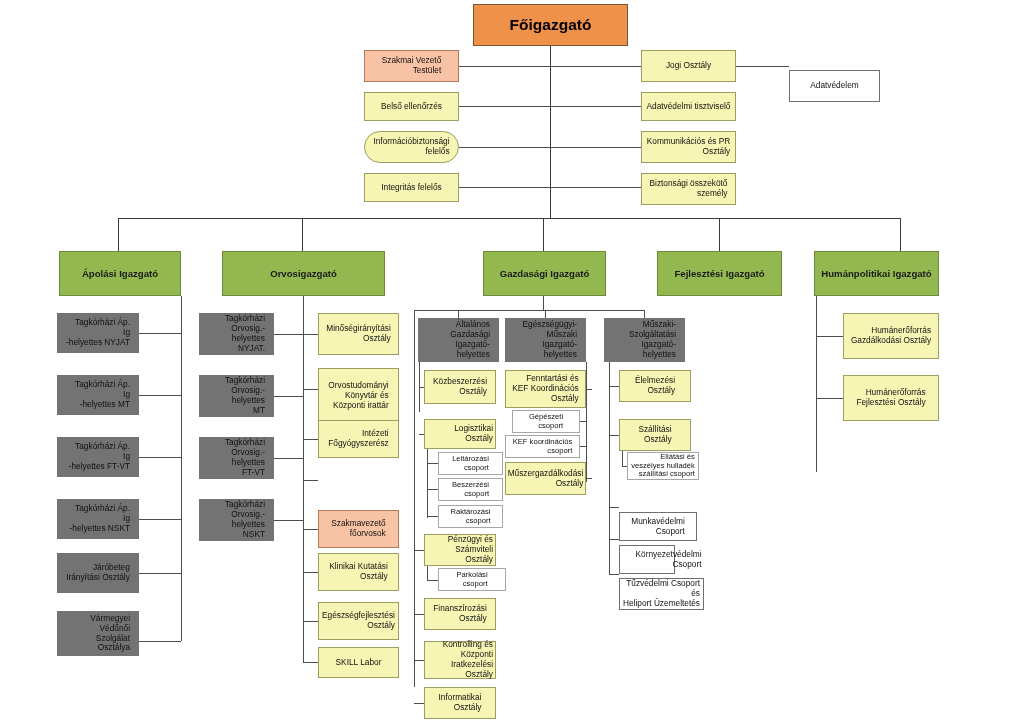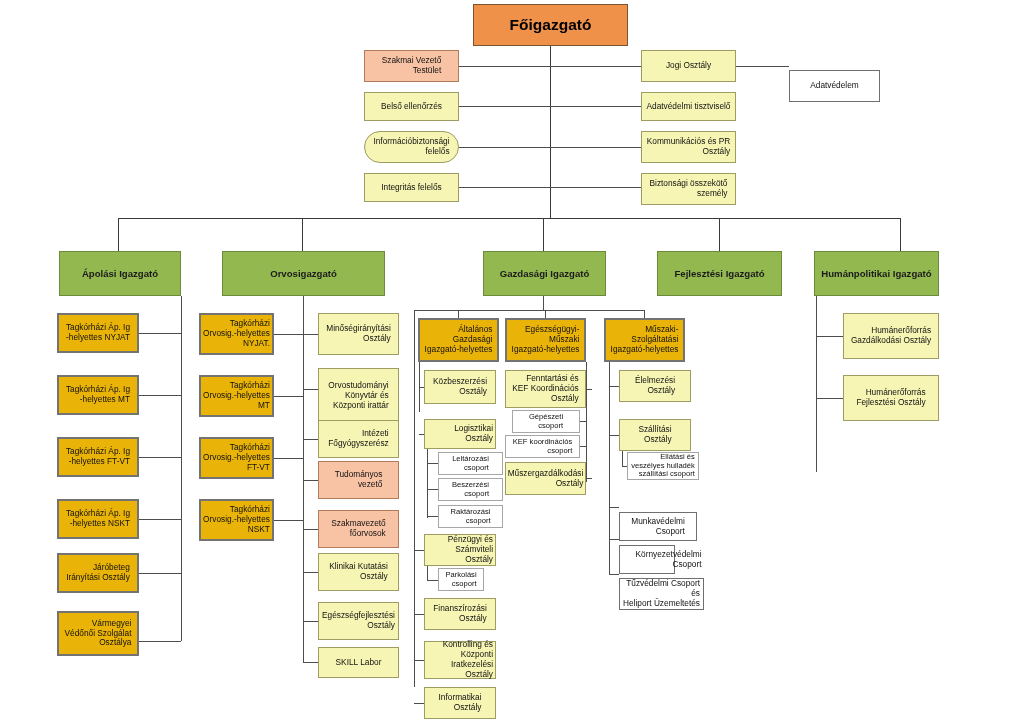--- a/index.html
+++ b/index.html
@@ -37,22 +37,22 @@
     color:#000;
   }
   .n-green{
     background:#93b84f;
     border:1px solid #6d8a3b;
     font-weight:bold;
     font-size:9.6px;
     color:#1b1b1b;
   }
   .n-lgreen{
-    background:#eab308;
-    border:2px solid #737373;
+    background:#737373;
+    border:7px solid #737373;
     font-size:8.3px;
   }
   .n-yellow{
     background:#f6f5b4;
     border:1px solid #9c9c63;
   }
   .n-salmon{
     background:#f7c3a4;
     border:1px solid #b07c59;
   }
@@ -167,22 +167,20 @@
   <div class="ln lnh" style="left:274px;top:458px;width:29px;height:1px;"></div>
   <div class="ln lnh" style="left:274px;top:520px;width:29px;height:1px;"></div>
 
   <div class="node n-yellow" style="left:318px;top:313px;width:81px;height:42px;">Minőségirányítási
 Osztály</div>
   <div class="node n-yellow" style="left:318px;top:368px;width:81px;height:56px;">Orvostudományi
 Könyvtár és
 Központi irattár</div>
   <div class="node n-yellow" style="left:318px;top:420px;width:81px;height:38px;">Intézeti
 Főgyógyszerész</div>
-  <div class="node n-salmon" style="left:318px;top:461px;width:81px;height:38px;">Tudományos
-vezető</div>
   <div class="node n-salmon" style="left:318px;top:510px;width:81px;height:38px;">Szakmavezető
 főorvosok</div>
   <div class="node n-yellow" style="left:318px;top:553px;width:81px;height:38px;">Klinikai Kutatási
 Osztály</div>
   <div class="node n-yellow" style="left:318px;top:602px;width:81px;height:38px;">Egészségfejlesztési
 Osztály</div>
   <div class="node n-yellow" style="left:318px;top:647px;width:81px;height:31px;">SKILL Labor</div>
 
   <div class="ln lnh" style="left:303px;top:334px;width:15px;height:1px;"></div>
   <div class="ln lnh" style="left:303px;top:389px;width:15px;height:1px;"></div>
@@ -224,21 +222,21 @@
   <div class="node n-whitethin" style="left:438px;top:478px;width:65px;height:23px;">Beszerzési
 csoport</div>
   <div class="node n-whitethin" style="left:438px;top:505px;width:65px;height:23px;">Raktározási
 csoport</div>
   <div class="ln lnh" style="left:427px;top:463px;width:11px;height:1px;"></div>
   <div class="ln lnh" style="left:427px;top:489px;width:11px;height:1px;"></div>
   <div class="ln lnh" style="left:427px;top:516px;width:11px;height:1px;"></div>
 
   <div class="node n-yellow" style="left:424px;top:534px;width:72px;height:32px;">Pénzügyi és
 Számviteli Osztály</div>
-  <div class="node n-whitethin" style="left:438px;top:568px;width:46px;height:23px;">Parkolási
+  <div class="node n-whitethin" style="left:438px;top:568px;width:68px;height:23px;">Parkolási
 csoport</div>
   <div class="node n-yellow" style="left:424px;top:598px;width:72px;height:32px;">Finanszírozási
 Osztály</div>
   <div class="node n-yellow" style="left:424px;top:641px;width:72px;height:38px;">Kontrolling és
 Központi
 Iratkezelési Osztály</div>
   <div class="node n-yellow" style="left:424px;top:687px;width:72px;height:32px;">Informatikai
 Osztály</div>
 
   <div class="ln lnh" style="left:414px;top:550px;width:10px;height:1px;"></div>

